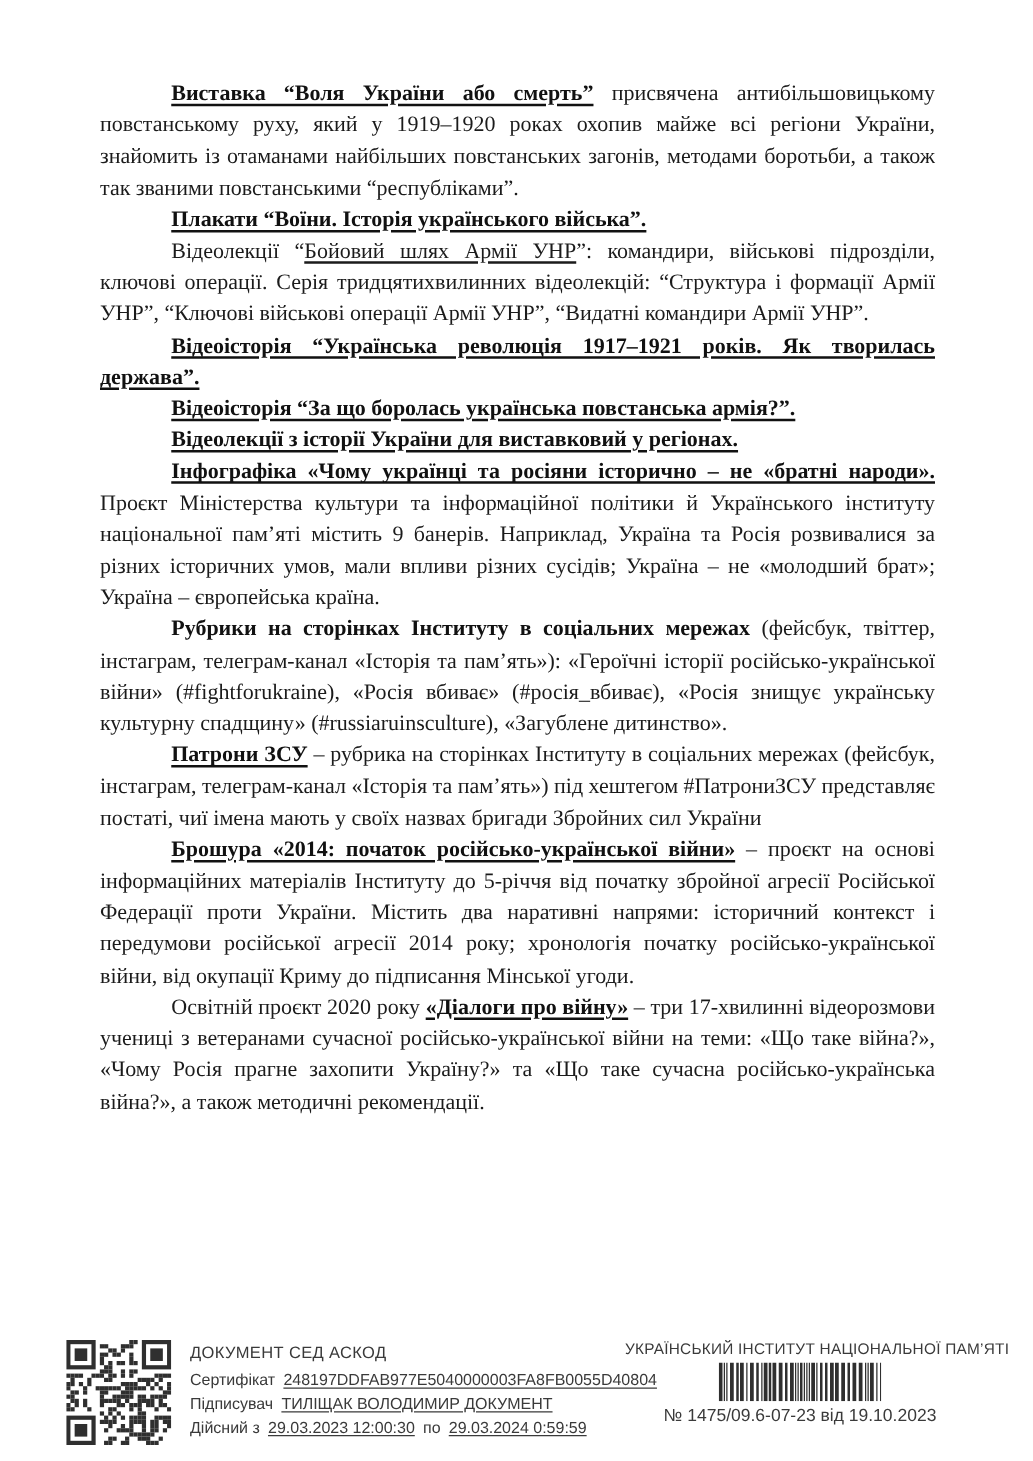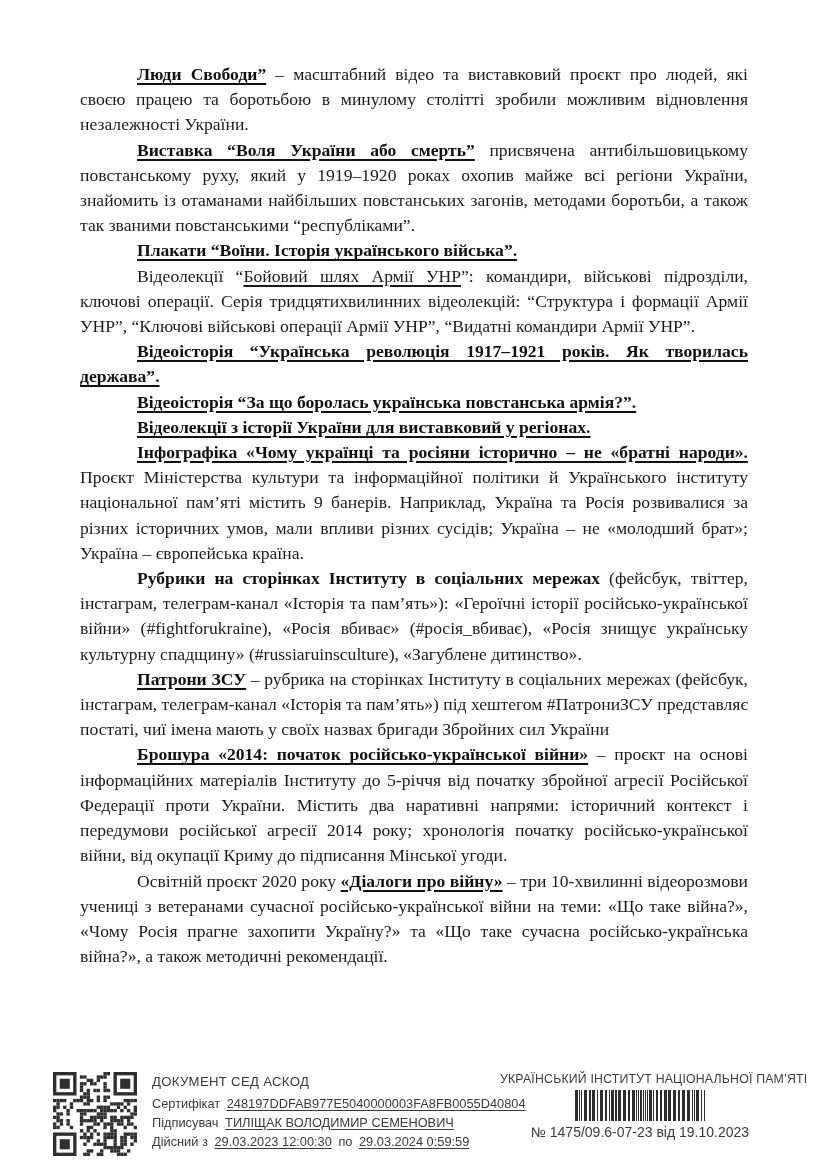--- a/index.html
+++ b/index.html
@@ -70,32 +70,31 @@
     color:#3a3a3a;
     white-space:nowrap;
   }
 </style>
 </head>
 <body>
 
 <div class="page">
 
   <div class="doc-body">
-      <p><span class="run-b run-u">Люди Свободи”</span><span class=""> – масштабний відео та виставковий проєкт про людей, які своєю працею та боротьбою в минулому столітті зробили можливим відновлення незалежності України.</span></p>
       <p><span class="run-b run-u">Виставка “Воля України або смерть”</span><span class=""> присвячена антибільшовицькому повстанському руху, який у 1919–1920 роках охопив майже всі регіони України, знайомить із отаманами найбільших повстанських загонів, методами боротьби, а також так званими повстанськими “республіками”.</span></p>
       <p><span class="run-b run-u">Плакати “Воїни. Історія українського війська”.</span></p>
       <p><span class="">Відеолекції “</span><span class="run-u">Бойовий шлях Армії УНР</span><span class="">”: командири, військові підрозділи, ключові операції. Серія тридцятихвилинних відеолекцій: “Структура і формації Армії УНР”, “Ключові військові операції Армії УНР”, “Видатні командири Армії УНР”.</span></p>
       <p><span class="run-b run-u">Відеоісторія “Українська революція 1917–1921 років. Як творилась держава”.</span></p>
       <p><span class="run-b run-u">Відеоісторія “За що боролась українська повстанська армія?”.</span></p>
       <p><span class="run-b run-u">Відеолекції з історії України для виставковий у регіонах.</span></p>
       <p><span class="run-b run-u">Інфографіка «Чому українці та росіяни історично – не «братні народи».</span><span class=""> Проєкт Міністерства культури та інформаційної політики й Українського інституту національної пам’яті містить 9 банерів. Наприклад, Україна та Росія розвивалися за різних історичних умов, мали впливи різних сусідів; Україна – не «молодший брат»; Україна – європейська країна.</span></p>
       <p><span class="run-b ">Рубрики на сторінках Інституту в соціальних мережах</span><span class=""> (фейсбук, твіттер, інстаграм, телеграм-канал «Історія та пам’ять»): «Героїчні історії російсько-української війни» (#fightforukraine), «Росія вбиває» (#росія_вбиває), «Росія знищує українську культурну спадщину» (#russiaruinsculture), «Загублене дитинство».</span></p>
       <p><span class="run-b run-u">Патрони ЗСУ</span><span class=""> – рубрика на сторінках Інституту в соціальних мережах (фейсбук, інстаграм, телеграм-канал «Історія та пам’ять») під хештегом #ПатрониЗСУ представляє постаті, чиї імена мають у своїх назвах бригади Збройних сил України</span></p>
       <p><span class="run-b run-u">Брошура «2014: початок російсько-української війни»</span><span class=""> – проєкт на основі інформаційних матеріалів Інституту до 5-річчя від початку збройної агресії Російської Федерації проти України. Містить два наративні напрями: історичний контекст і передумови російської агресії 2014 року; хронологія початку російсько-української війни, від окупації Криму до підписання Мінської угоди.</span></p>
-      <p><span class="">Освітній проєкт 2020 року </span><span class="run-b run-u">«Діалоги про війну»</span><span class=""> – три 10-хвилинні відеорозмови учениці з ветеранами сучасної російсько-української війни на теми: «Що таке війна?», «Чому Росія прагне захопити Україну?» та «Що таке сучасна російсько-українська війна?», а також методичні рекомендації.</span></p>
+      <p><span class="">Освітній проєкт 2020 року </span><span class="run-b run-u">«Діалоги про війну»</span><span class=""> – три 17-хвилинні відеорозмови учениці з ветеранами сучасної російсько-української війни на теми: «Що таке війна?», «Чому Росія прагне захопити Україну?» та «Що таке сучасна російсько-українська війна?», а також методичні рекомендації.</span></p>
     </div>
 
   <div class="footer">
 
     <div class="qr">
         <svg viewBox="0 0 84 84">
           <rect x="50.4" y="0" width="3.36" height="3.36" fill="#2f2f2f"></rect>
           <rect x="53.76" y="0" width="3.36" height="3.36" fill="#2f2f2f"></rect>
           <rect x="26.88" y="3.36" width="3.36" height="3.36" fill="#2f2f2f"></rect>
           <rect x="30.24" y="3.36" width="3.36" height="3.36" fill="#2f2f2f"></rect>
@@ -314,21 +313,21 @@
       </div>
 
     <div class="sig-block">
       <div class="sig-title">ДОКУМЕНТ СЕД АСКОД</div>
       <div class="sig-line">
         <span style="margin-right: 3px; margin-top: 48px;">Сертифікат</span>
         <span class="sig-val" style="margin-right: 3px;">248197DDFAB977E5040000003FA8FB0055D40804</span>
       </div>
       <div class="sig-line">
         <span style="margin-right: 3px;">Підписувач</span>
-        <span class="sig-val" style="margin-right: 3px;">ТИЛІЩАК ВОЛОДИМИР СЕМЕНОВИЧ</span>
+        <span class="sig-val" style="margin-right: 3px;">ТИЛІЩАК ВОЛОДИМИР ДОКУМЕНТ</span>
       </div>
       <div class="sig-line">
         <span style="margin-right: 3px;">Дійсний з</span>
         <span class="sig-val" style="margin-right: 3px;">29.03.2023 12:00:30</span>
         <span style="margin-right: 3px;">по</span>
         <span class="sig-val" style="margin-right: 3px;">29.03.2024 0:59:59</span>
       </div>
     </div>
 
     <div class="org-block">

